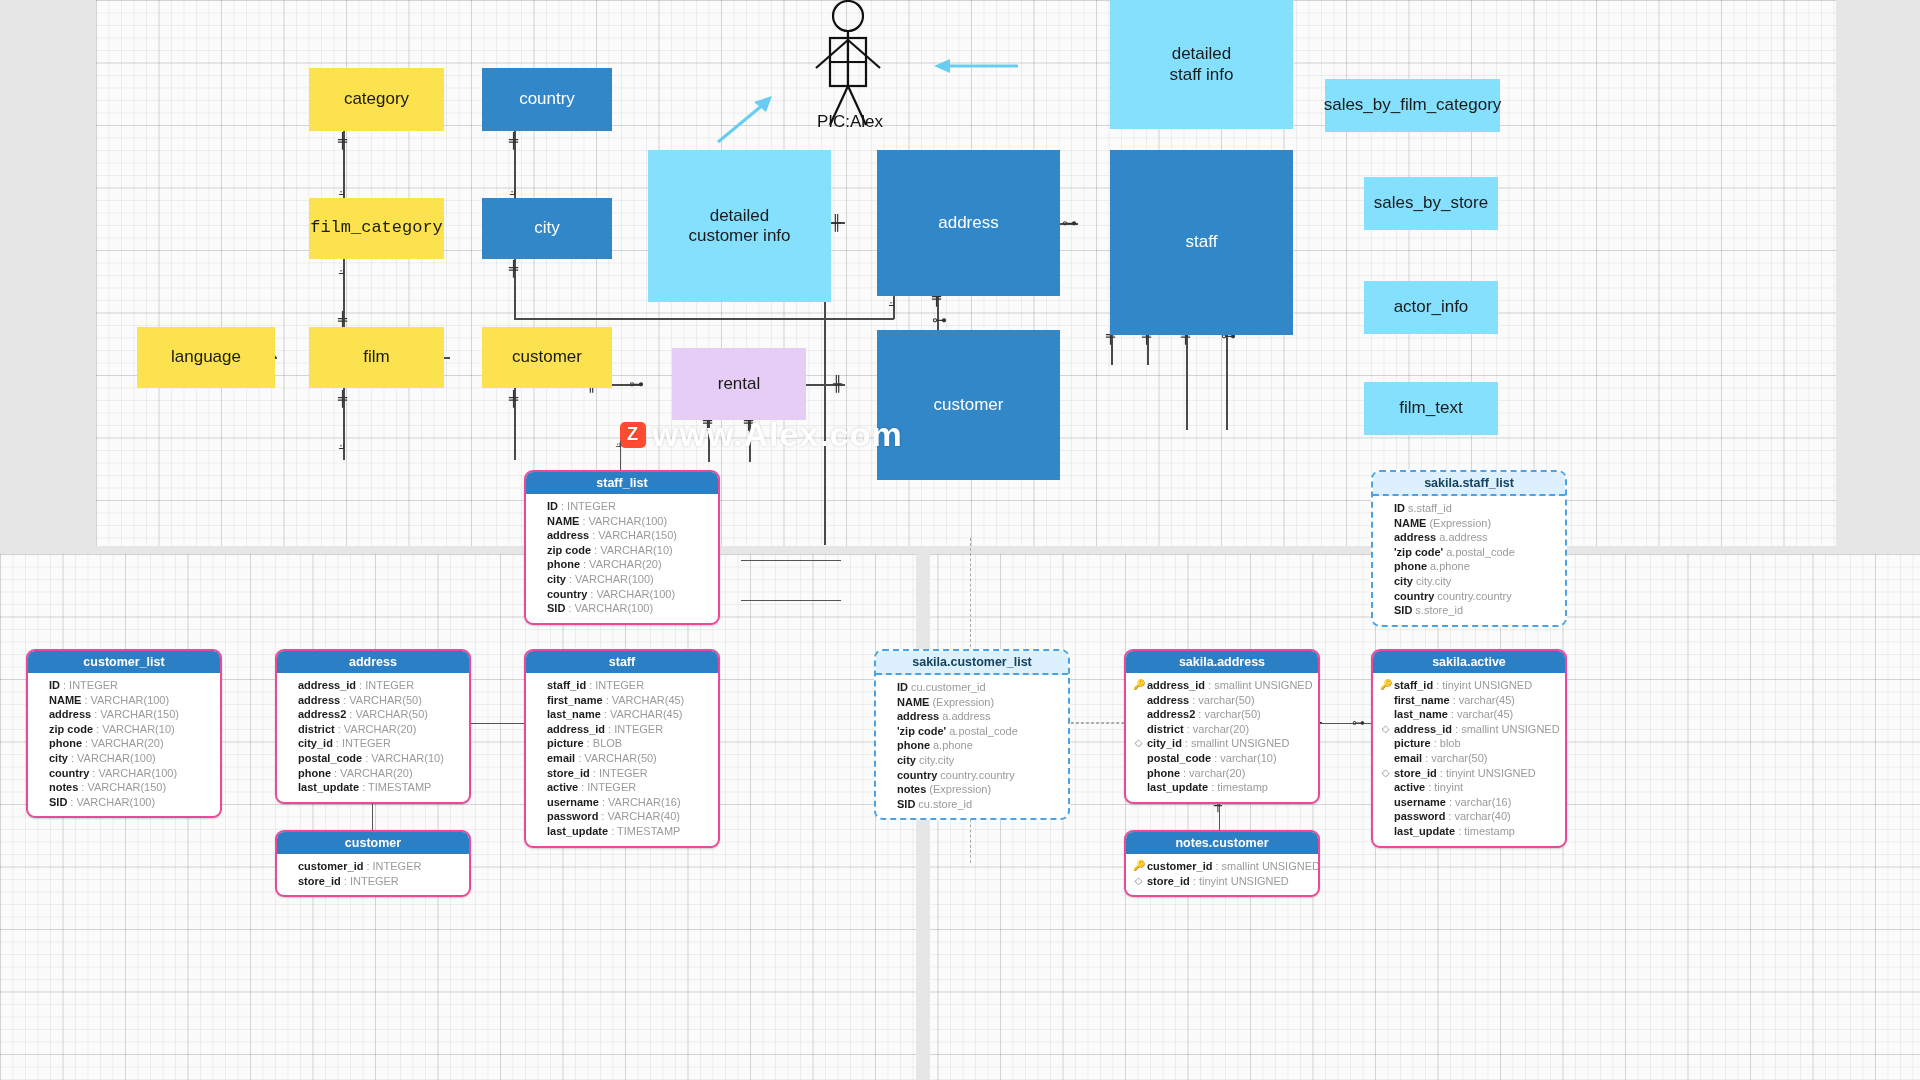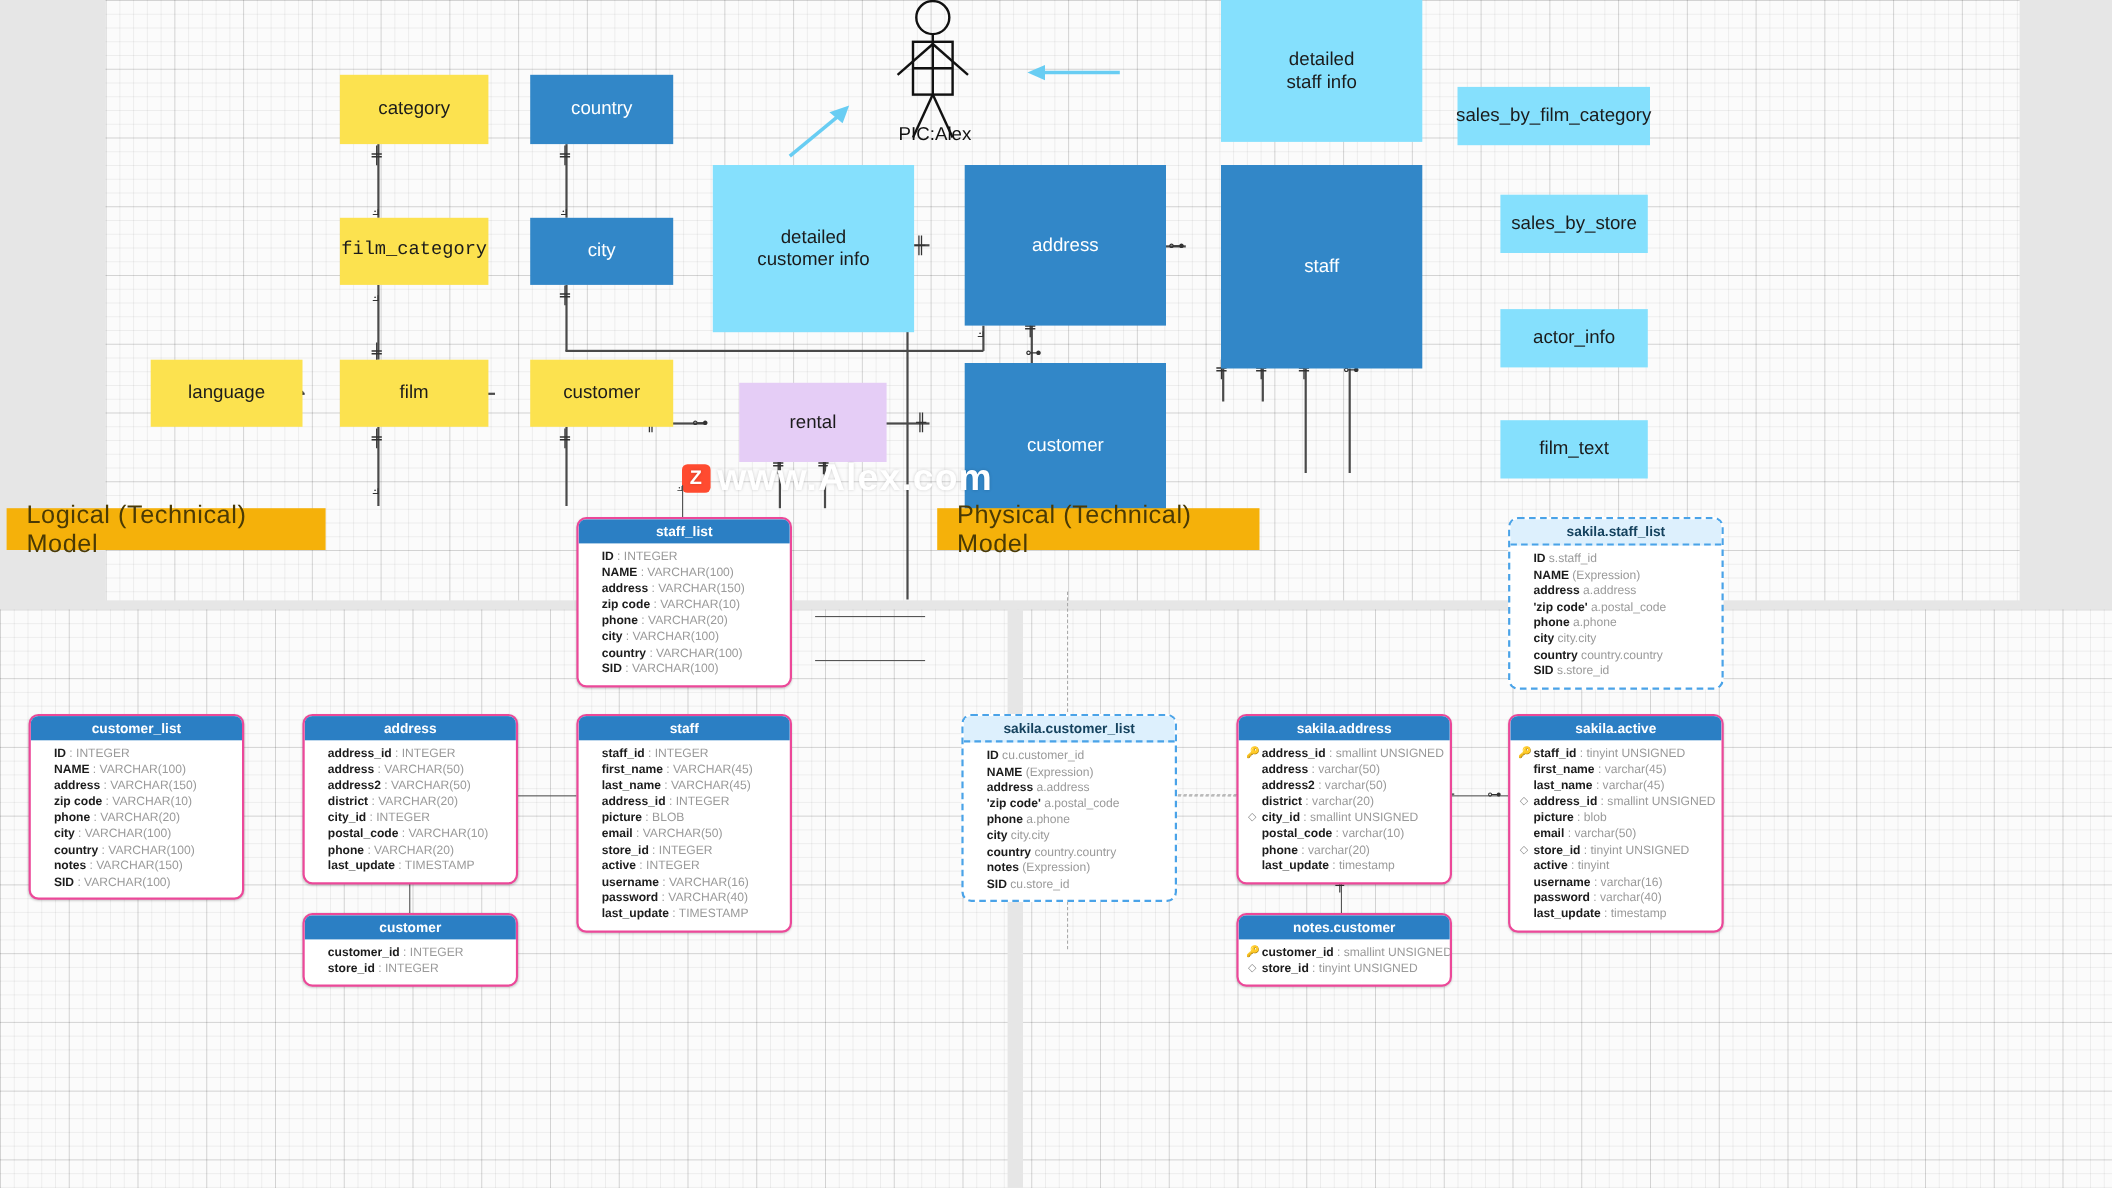--- a/index.html
+++ b/index.html
@@ -230,22 +230,20 @@
       <div class="ent cyan" style="left: 1332px; top: 177px; width: 134px; height: 53px;"><span>sales_by_store</span></div>
       <div class="ent cyan" style="left: 1332px; top: 281px; width: 134px; height: 53px;"><span>actor_info</span></div>
       <div class="ent cyan" style="left: 1332px; top: 382px; width: 134px; height: 53px;"><span>film_text</span></div>
     </div>
 
   <div id="watermark">
     <span id="wm-z">Z</span>
     <span>www.Alex.com</span>
   </div>
 
-  <div class="banner" id="banner-logical" style="left:6px; top:462px; width:290px;">Logical (Technical) Model</div>
-  <div class="banner" id="banner-physical" style="left:852px; top:462px; width:293px;">Physical (Technical) Model</div>
 
   <div id="bottom-connectors">
     <div class="bconn v" style="left:620px; top:441px; height:30px;"></div>
     <div class="bconn h" style="left:471px; top:723px; width:53px;"></div>
     <div class="bconn v" style="left:372px; top:803px; height:38px;"></div>
     <div class="bconn h" style="left:1320px; top:723px; width:51px;"></div>
     <div class="bconn v" style="left:1219px; top:803px; height:38px;"></div>
     <div class="bconn h" style="left:741px; top:560px; width:100px;"></div>
     <div class="bconn h" style="left:741px; top:600px; width:100px;"></div>
     <div class="bdash" style="left:970px; top:538px; width:200px; height:185px; border-width:0 0 1.4px 1.4px;"></div>

